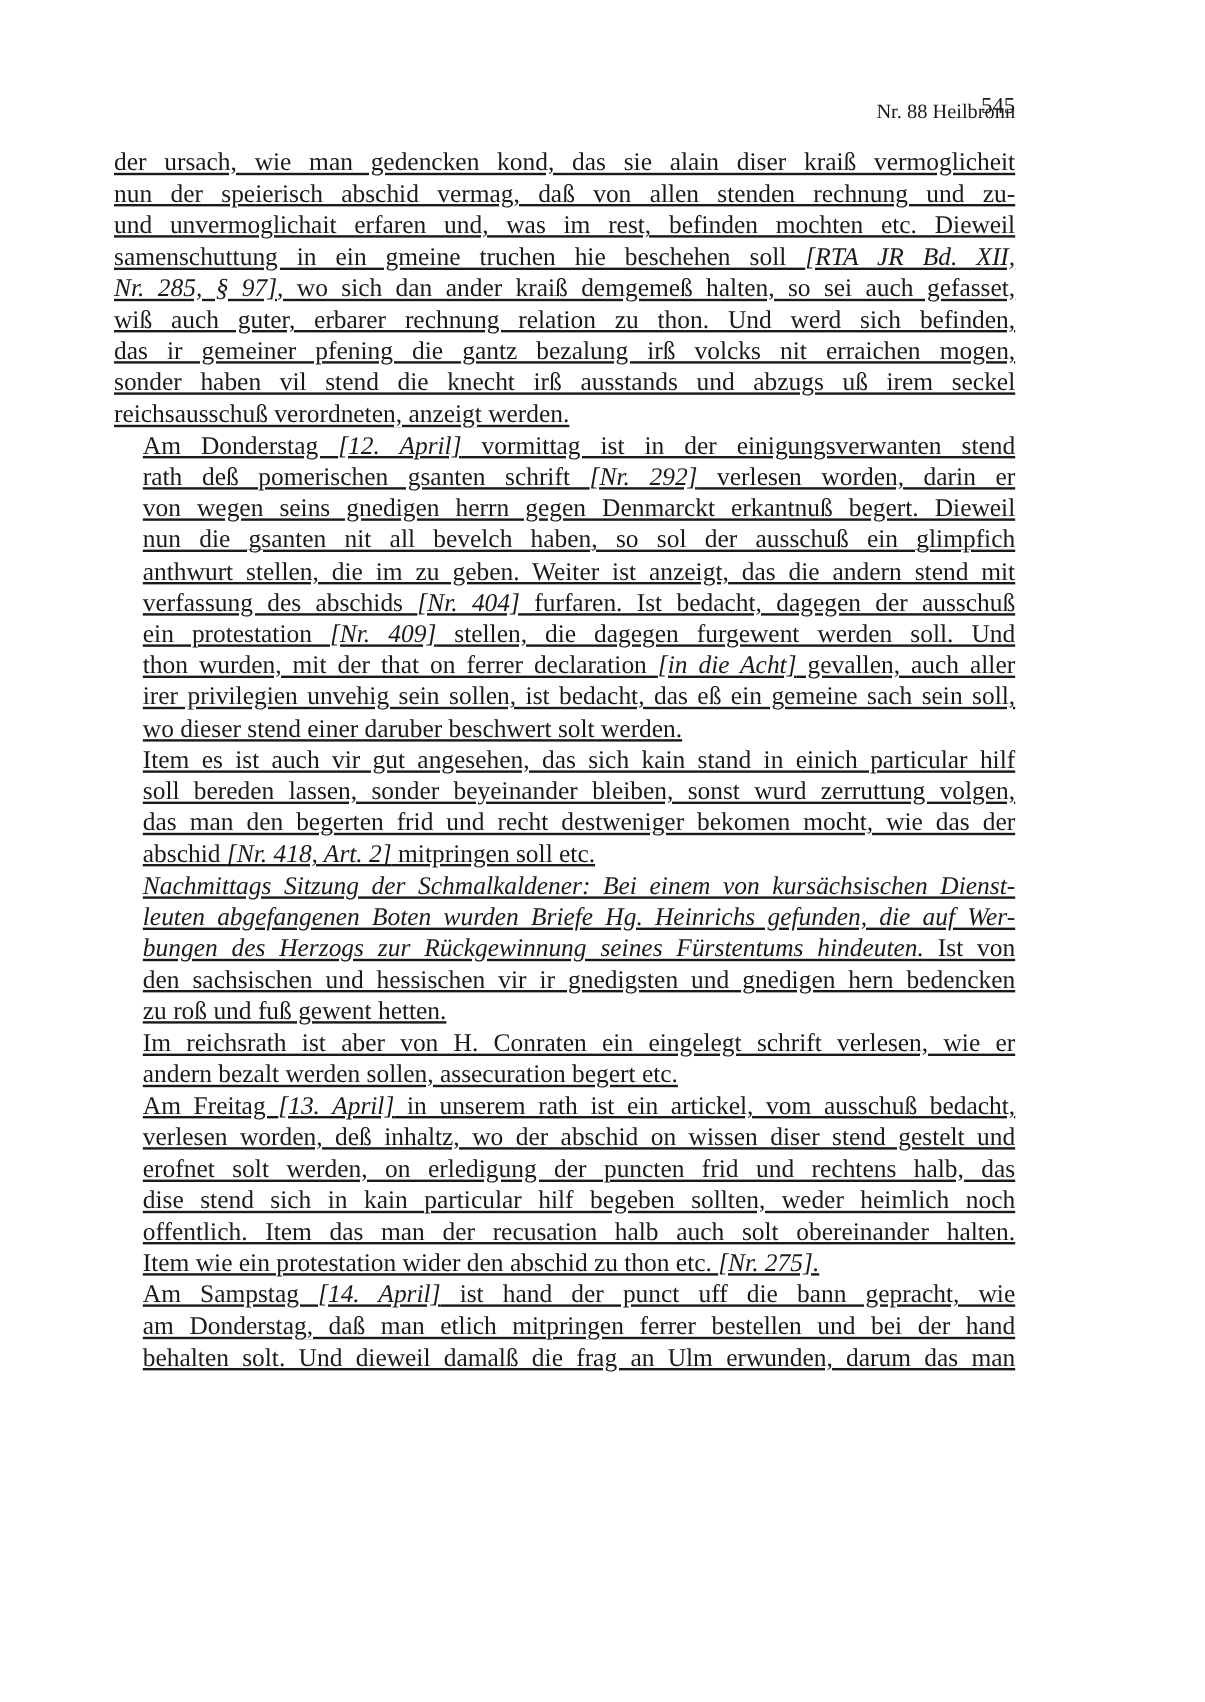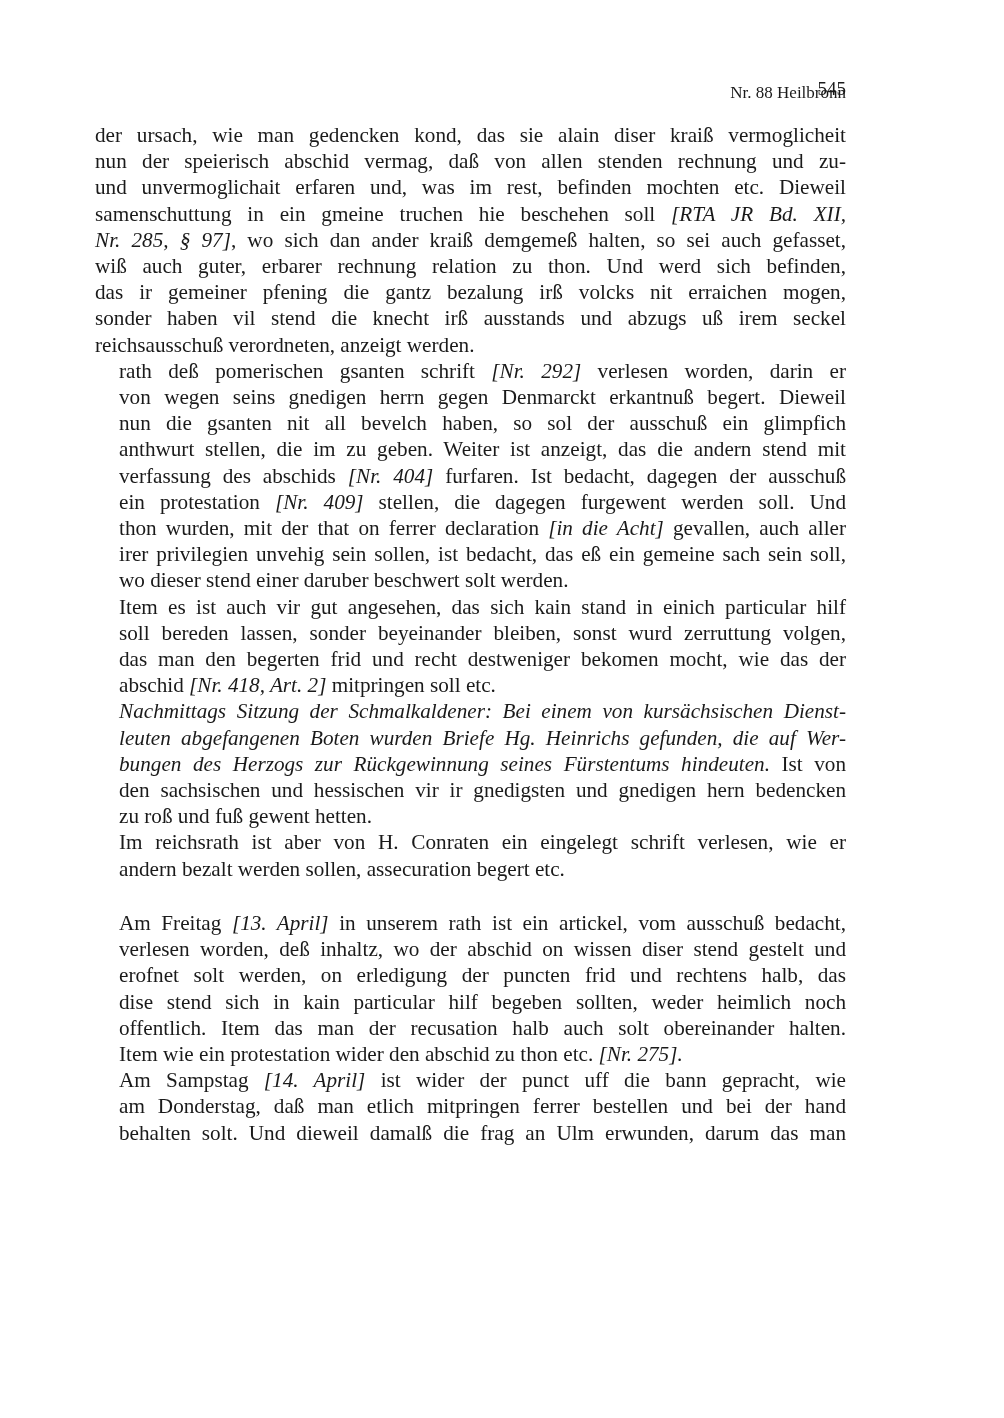--- a/index.html
+++ b/index.html
@@ -17,21 +17,21 @@
   }
   .running-head .pageno {
     position: absolute; right: 0; top: 0; font-size: 19px; font-family: Liberation Serif, serif;
   }
   .body-text {
     margin-top: 14px;
     font-size: 21.2px;
     line-height: 26.2px;
     text-align: justify;
   }
-  .body-text p { margin: 0; text-indent: 24px; }
+  .body-text p { margin: 0; text-indent: 24px; text-decoration: underline; }
   .body-text p.cont { text-indent: 0; }
   .line { display: block; text-align: justify; text-align-last: justify; white-space: nowrap; }
   .line.last { text-align-last: left; }
   i { font-style: italic; }
 </style>
 </head>
 <body>
 
 <div class="page">
   <div class="running-head">
@@ -44,20 +44,21 @@
         <span class="line"><span>nun der speierisch abschid vermag, daß von allen stenden rechnung und zu-</span></span>
         <span class="line"><span>und unvermoglichait erfaren und, was im rest, befinden mochten etc. Dieweil</span></span>
         <span class="line"><span>samenschuttung in ein gmeine truchen hie beschehen soll </span><i>[RTA JR Bd. XII,</i></span>
         <span class="line"><i>Nr. 285, § 97]</i><span>, wo sich dan ander kraiß demgemeß halten, so sei auch gefasset,</span></span>
         <span class="line"><span>wiß auch guter, erbarer rechnung relation zu thon. Und werd sich befinden,</span></span>
         <span class="line"><span>das ir gemeiner pfening die gantz bezalung irß volcks nit erraichen mogen,</span></span>
         <span class="line"><span>sonder haben vil stend die knecht irß ausstands und abzugs uß irem seckel</span></span>
         <span class="line last"><span>reichsausschuß verordneten, anzeigt werden.</span></span>
       </p>
       <p>
+        <span class="line" style="text-indent: 24px;"><span>Am Donderstag </span><i>[12. April]</i><span> vormittag ist in der einigungsverwanten stend</span></span>
         <span class="line"><span>rath deß pomerischen gsanten schrift </span><i>[Nr. 292]</i><span> verlesen worden, darin er</span></span>
         <span class="line"><span>von wegen seins gnedigen herrn gegen Denmarckt erkantnuß begert. Dieweil</span></span>
         <span class="line"><span>nun die gsanten nit all bevelch haben, so sol der ausschuß ein glimpfich</span></span>
         <span class="line"><span>anthwurt stellen, die im zu geben. Weiter ist anzeigt, das die andern stend mit</span></span>
         <span class="line"><span>verfassung des abschids </span><i>[Nr. 404]</i><span> furfaren. Ist bedacht, dagegen der ausschuß</span></span>
         <span class="line"><span>ein protestation </span><i>[Nr. 409]</i><span> stellen, die dagegen furgewent werden soll. Und</span></span>
         <span class="line"><span>thon wurden, mit der that on ferrer declaration </span><i>[in die Acht]</i><span> gevallen, auch aller</span></span>
         <span class="line"><span>irer privilegien unvehig sein sollen, ist bedacht, das eß ein gemeine sach sein soll,</span></span>
         <span class="line last"><span>wo dieser stend einer daruber beschwert solt werden.</span></span>
       </p>
@@ -72,26 +73,26 @@
         <span class="line"><i>leuten abgefangenen Boten wurden Briefe Hg. Heinrichs gefunden, die auf Wer-</i></span>
         <span class="line"><i>bungen des Herzogs zur Rückgewinnung seines Fürstentums hindeuten.</i><span> Ist von</span></span>
         <span class="line"><span>den sachsischen und hessischen vir ir gnedigsten und gnedigen hern bedencken</span></span>
         <span class="line last"><span>zu roß und fuß gewent hetten.</span></span>
       </p>
       <p>
         <span class="line" style="text-indent: 24px;"><span>Im reichsrath ist aber von H. Conraten ein eingelegt schrift verlesen, wie er</span></span>
         <span class="line last"><span>andern bezalt werden sollen, assecuration begert etc.</span></span>
       </p>
       <p>
-        <span class="line" style="text-indent: 24px; margin-top: 28px;"><span>Am Freitag </span><i>[13. April]</i><span> in unserem rath ist ein artickel, vom ausschuß bedacht,</span></span>
+        <span class="line" style="text-indent: 24px;"><span>Am Freitag </span><i>[13. April]</i><span> in unserem rath ist ein artickel, vom ausschuß bedacht,</span></span>
         <span class="line"><span>verlesen worden, deß inhaltz, wo der abschid on wissen diser stend gestelt und</span></span>
         <span class="line"><span>erofnet solt werden, on erledigung der puncten frid und rechtens halb, das</span></span>
         <span class="line"><span>dise stend sich in kain particular hilf begeben sollten, weder heimlich noch</span></span>
         <span class="line"><span>offentlich. Item das man der recusation halb auch solt obereinander halten.</span></span>
         <span class="line last"><span>Item wie ein protestation wider den abschid zu thon etc. </span><i>[Nr. 275].</i></span>
       </p>
       <p>
-        <span class="line" style="text-indent: 24px;"><span>Am Sampstag </span><i>[14. April]</i><span> ist wider der punct uff die bann gepracht, wie</span></span>
+        <span class="line" style="text-indent: 24px;"><span>Am Sampstag </span><i>[14. April]</i><span> ist hand der punct uff die bann gepracht, wie</span></span>
         <span class="line"><span>am Donderstag, daß man etlich mitpringen ferrer bestellen und bei der hand</span></span>
         <span class="line"><span>behalten solt. Und dieweil damalß die frag an Ulm erwunden, darum das man</span></span>
       </p>
     </div>
 </div>
 
 </body></html>

